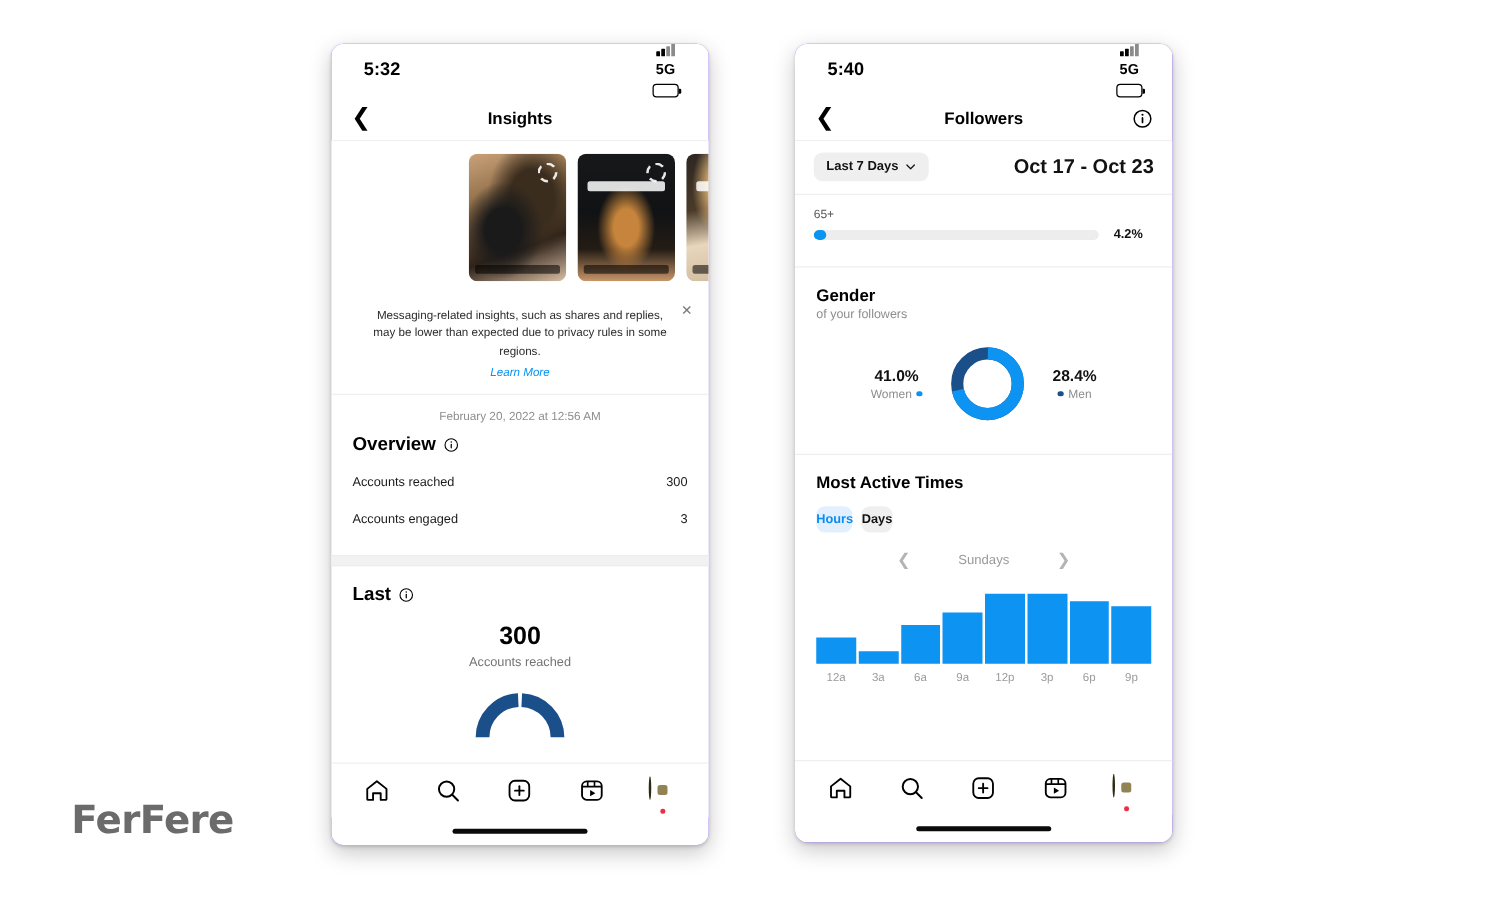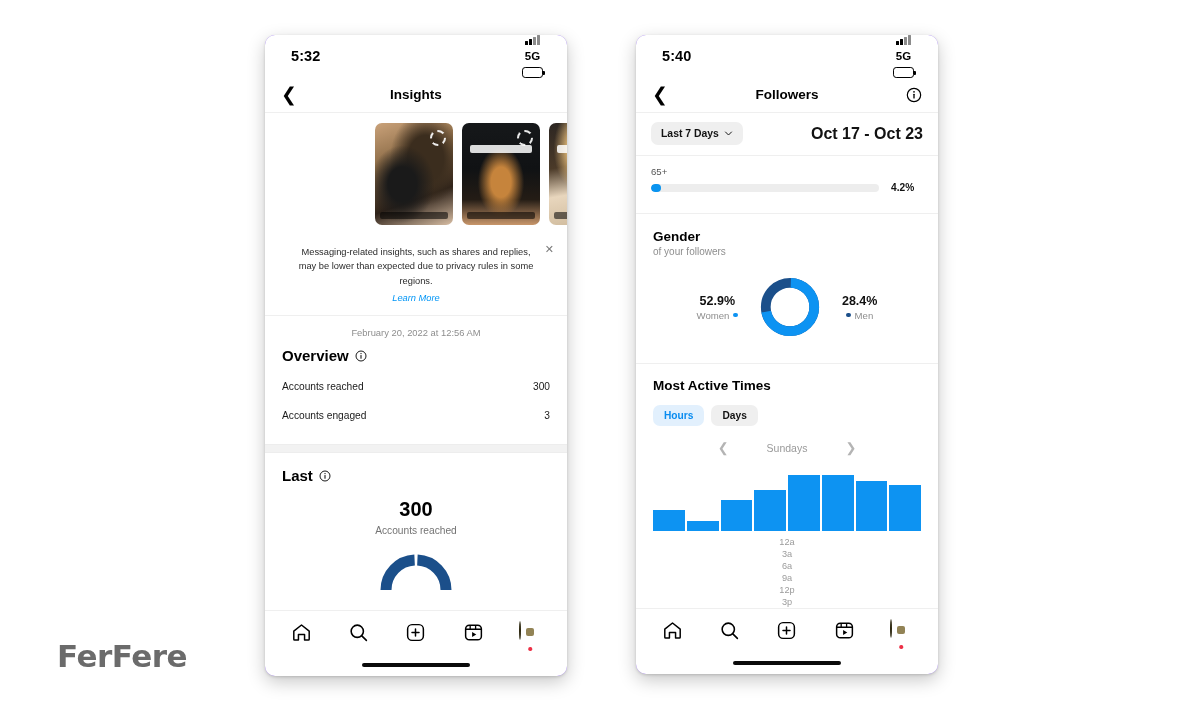--- a/index.html
+++ b/index.html
@@ -358,21 +358,21 @@
   }
   .legend { text-align: center; }
   .legend .pct { font-size: 12.5px; font-weight: bold; color: #111; }
   .legend .lbl { font-size: 9.6px; color: #8e8e8e; margin-top: 2px; display: flex; align-items: center; gap: 4px; justify-content: center; }
   .dot { width: 4.5px; height: 4.5px; border-radius: 50%; display:inline-block; }
 
   .mat-block { padding: 14px 17px 0; }
   .mat-title { font-size: 13.5px; font-weight: bold; color: #000; }
   .seg-group { display: flex; gap: 7px; margin-top: 12px; }
   .seg {
-    padding: 5px 11px;
+    padding: 5px 0;
     border-radius: 7px;
     font-size: 10.2px;
     font-weight: bold;
     cursor: pointer;
   }
   .seg.active { background: #e2f0fd; color: #0a8cf0; }
   .seg.idle { background: #efefef; color: #121212; }
   .daynav {
     display: flex;
     align-items: center;
@@ -385,21 +385,21 @@
   .daynav .arrow { font-size: 13px; color: #b4b4b4; cursor: pointer; }
   .bars {
     display: flex;
     align-items: flex-end;
     gap: 2px;
     height: 62px;
     margin-top: 14px;
   }
   .bar-col { flex: 1 1 0; display: flex; flex-direction: column; justify-content: flex-end; height: 100%; }
   .bar { width: 100%; background: #0d93f2; cursor: pointer; }
-  .bar-labels { display: flex; gap: 2px; margin-top: 6px; flex-direction: column; }
+  .bar-labels { display: flex; gap: 2px; margin-top: 6px; }
   .bar-labels span { flex: 1 1 0; text-align: center; font-size: 9.2px; color: #9b9b9b; }
 
   
   .logo {
     position: absolute;
     left: 57px;
     top: 638px;
     font-family: "DejaVu Sans", sans-serif;
     font-size: 31px;
     font-weight: bold;
@@ -592,21 +592,21 @@
           </div>
           <div class="agebar-pct">4.2%</div>
         </div>
       </div>
 
       <div class="gender-block">
         <div class="gender-title">Gender</div>
         <div class="gender-sub">of your followers</div>
         <div class="gender-chart">
           <div class="legend">
-            <div class="pct">52.9%</div>
+            <div class="pct">41.0%</div>
             <div class="lbl">
               <span>Women</span>
               <span class="dot" style="background:#0d93f2"></span>
             </div>
           </div>
           <svg width="64" height="64" viewBox="0 0 42 42">
             <circle cx="21" cy="21" r="15.9" fill="none" stroke="#1b4f8a" stroke-width="6.4"></circle>
             <circle cx="21" cy="21" r="15.9" fill="none" stroke="#0d93f2" stroke-width="6.4" stroke-dasharray="71.5 28.5" stroke-dashoffset="25"></circle>
           </svg>
           <div class="legend">

